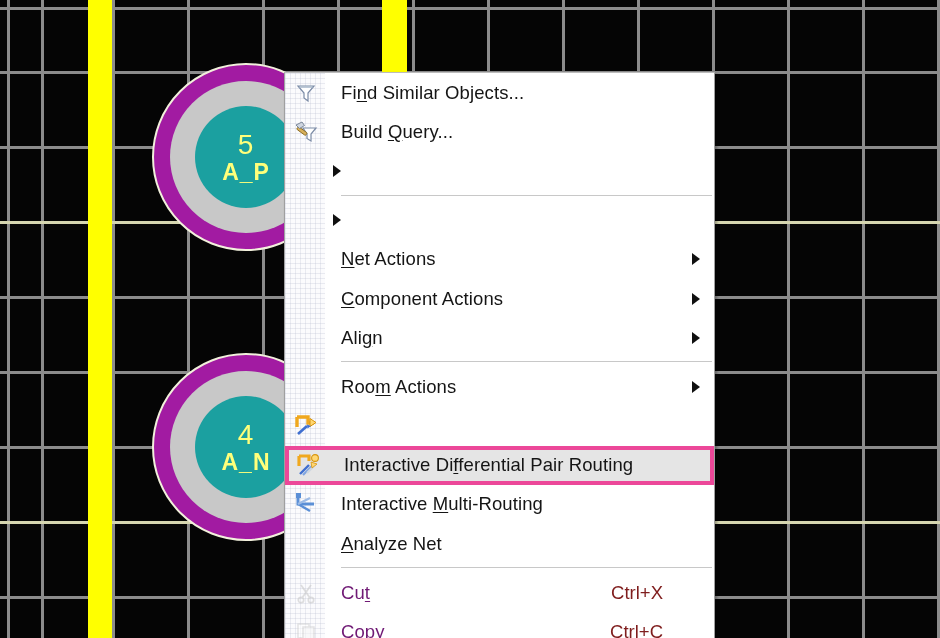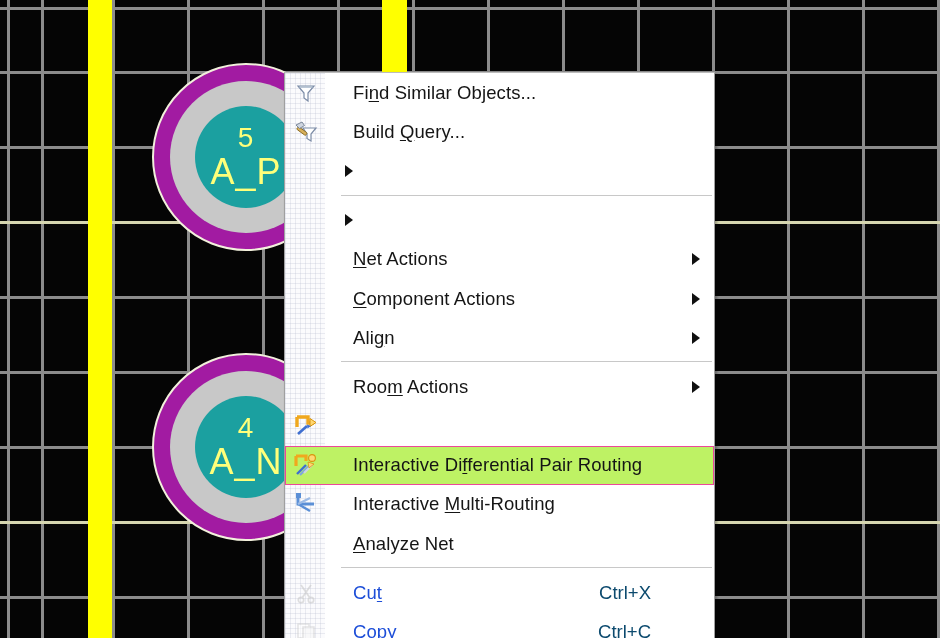--- a/index.html
+++ b/index.html
@@ -76,21 +76,21 @@
     flex-direction: column;
     align-items: center;
     justify-content: center;
     color: #ffff7a;
     font-family: "Liberation Sans", sans-serif;
     font-size: 27px;
     line-height: 1.06;
     letter-spacing: 1px;
   }
   .pad-inner .pad-num { font-size: 28px; }
-  .pad-inner .pad-net { font-size: 36px; }
+  .pad-inner .pad-net { font-size: 23px; font-weight: bold; }
 
   
   #context-menu {
     position: absolute;
     left: 284px;
     top: 72px;
     width: 431px;
     height: 570px;
     background: #ffffff;
     border: 1px solid #a0a0a0;
@@ -116,21 +116,20 @@
     z-index: 2;
   }
   .menu-item {
     position: relative;
     display: flex;
     align-items: center;
     height: 39.2px;
     padding: 0 6px 0 0;
     border: 1px solid transparent;
     white-space: nowrap;
-    gap: 12px;
   }
   .menu-item .mi-icon {
     width: 40px;
     min-width: 40px;
     height: 100%;
     display: flex;
     align-items: center;
     justify-content: center;
   }
   .menu-item .mi-label {
@@ -145,25 +144,25 @@
     color: #9a9a9a;
     padding-right: 22px;
   }
   .menu-item .mi-arrow {
     width: 22px;
     min-width: 22px;
     display: flex;
     align-items: center;
     justify-content: center;
   }
-  .menu-item.disabled .mi-label { color: #1d4ed8; }
-  .menu-item.disabled .mi-shortcut { color: #0c4a6e; margin-left: 34px; }
+  .menu-item.disabled .mi-label { color: #701a75; }
+  .menu-item.disabled .mi-shortcut { color: #7f1d1d; margin-left: 34px; }
   .menu-item.selected {
-    background: #bef264;
-    border: 1px solid #ec4899;
+    background: #e5e5e5;
+    border: 4px solid #ec4899;
   }
   .menu-sep {
     position: relative;
     height: 10px;
   }
   .menu-sep .sep-line {
     position: absolute;
     left: 56px;
     right: 2px;
     top: 4px;

